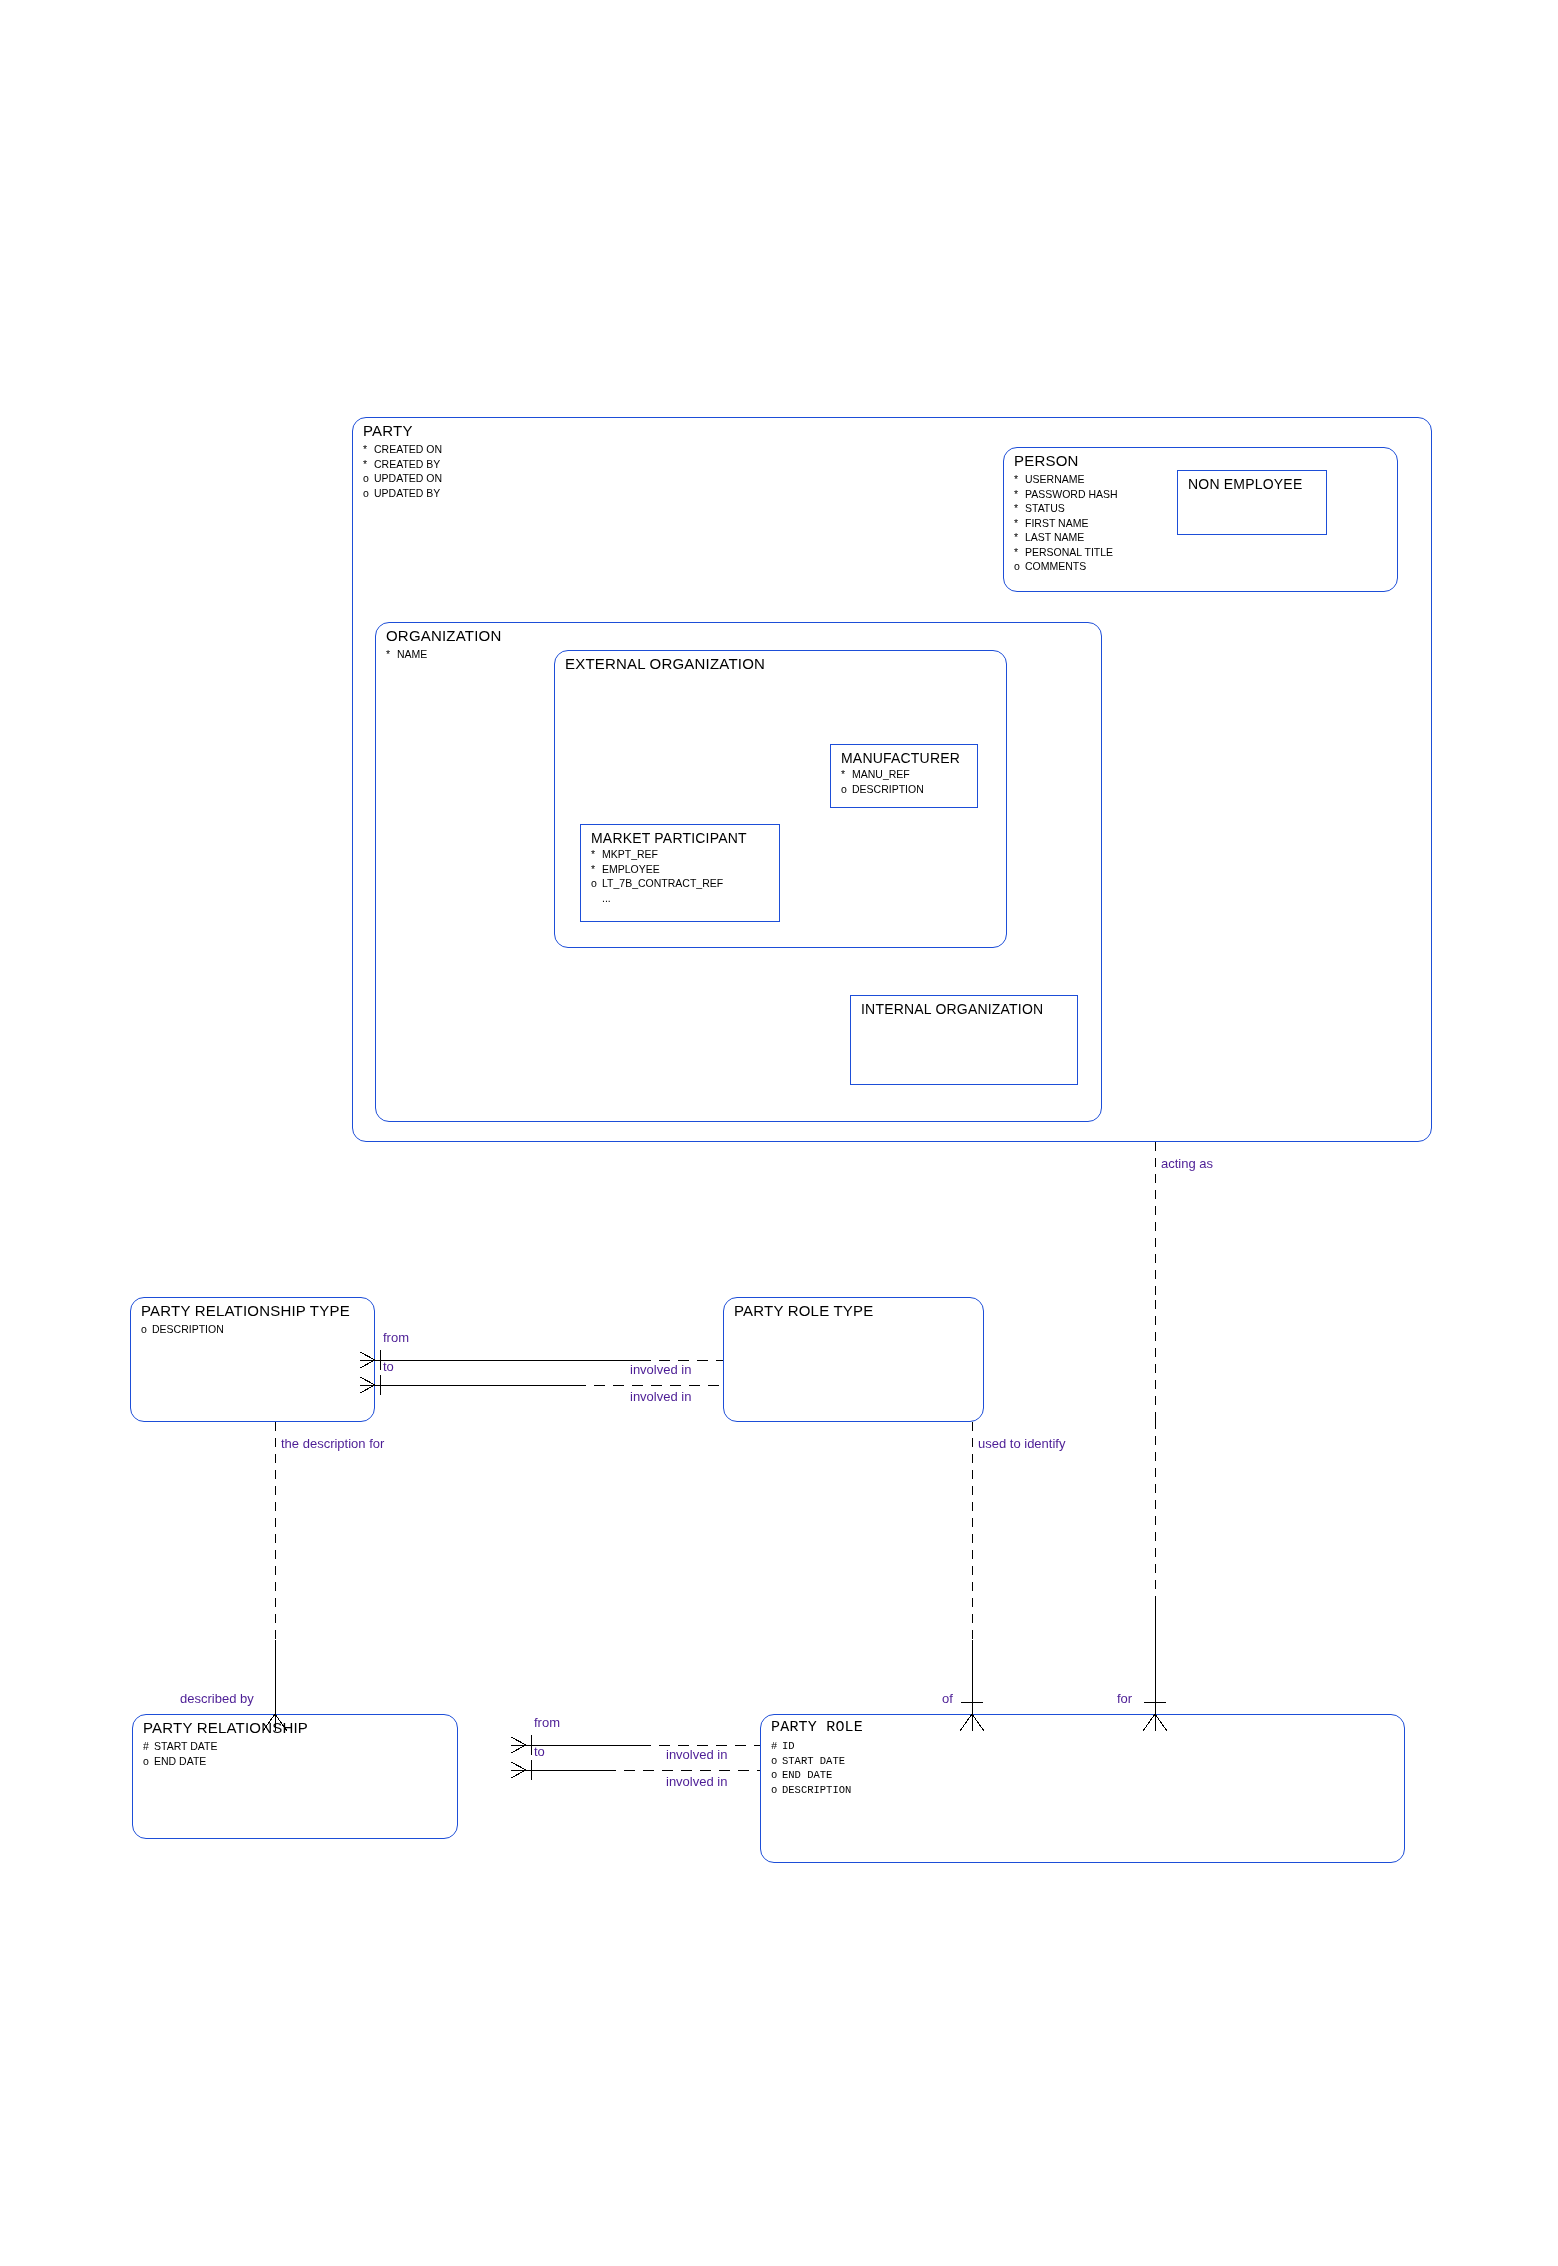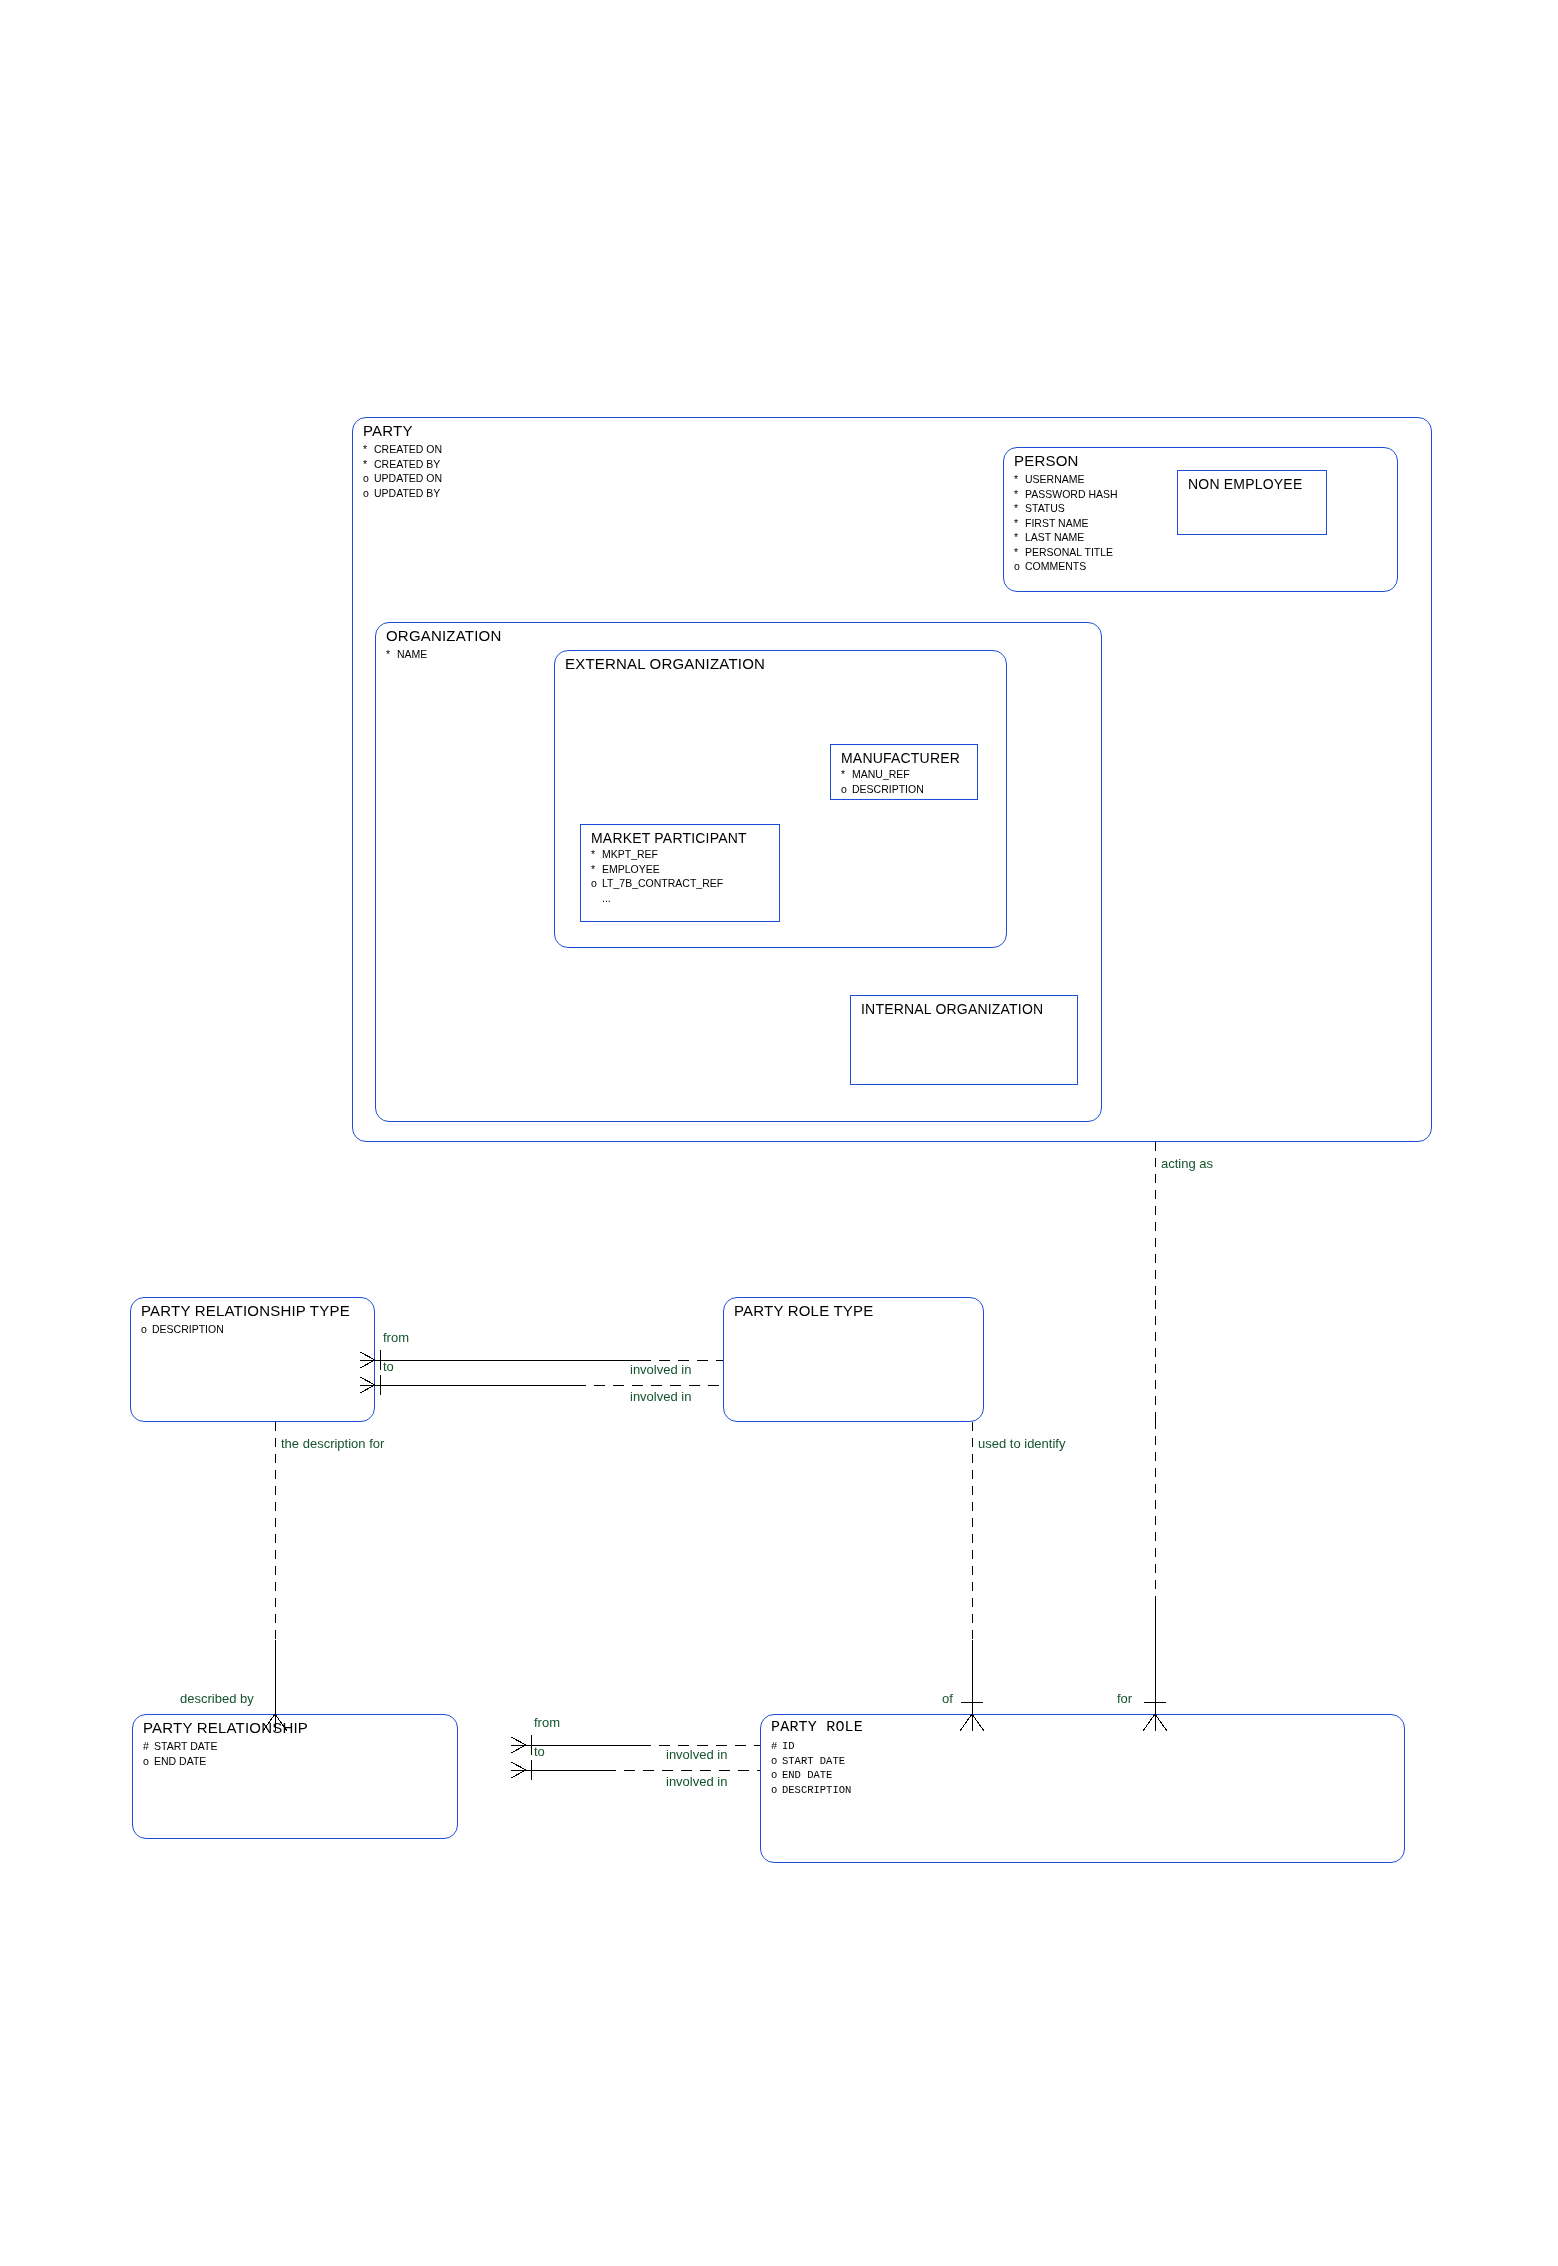--- a/index.html
+++ b/index.html
@@ -57,21 +57,21 @@
   .attrs .row { display: block; }
   .attrs .mark {
     display: inline-block;
     width: 11px;
   }
   .edge-label {
     position: absolute;
     font-size: 13px;
     line-height: 14px;
     white-space: nowrap;
-    color: #14532d;
+    color: #4c1d95;
   }
 </style>
 </head>
 <body>
 
 <div id="canvas">
 
   <div class="entity" style="left:352px; top:417px; width:1080px; height:725px;">
     <div class="ent-title">PARTY</div>
     <div class="attrs">
@@ -103,21 +103,21 @@
     <div class="ent-title">EXTERNAL ORGANIZATION</div>
   </div>
 
   <div class="entity" style="left:375px; top:622px; width:727px; height:500px;">
     <div class="ent-title">ORGANIZATION</div>
     <div class="attrs">
       <span class="row"><span class="mark">*</span><span>NAME</span></span>
     </div>
   </div>
 
-  <div class="entity r-small" style="left:830px; top:744px; width:148px; height:56px;">
+  <div class="entity r-small" style="left:830px; top:744px; width:148px; height:64px;">
     <div class="ent-title sm">MANUFACTURER</div>
     <div class="attrs" style="top:22px;">
       <span class="row"><span class="mark">*</span><span>MANU_REF</span></span>
       <span class="row"><span class="mark">o</span><span>DESCRIPTION</span></span>
     </div>
   </div>
 
   <div class="entity r-small" style="left:580px; top:824px; width:200px; height:98px;">
     <div class="ent-title sm">MARKET PARTICIPANT</div>
     <div class="attrs" style="top:22px;">

